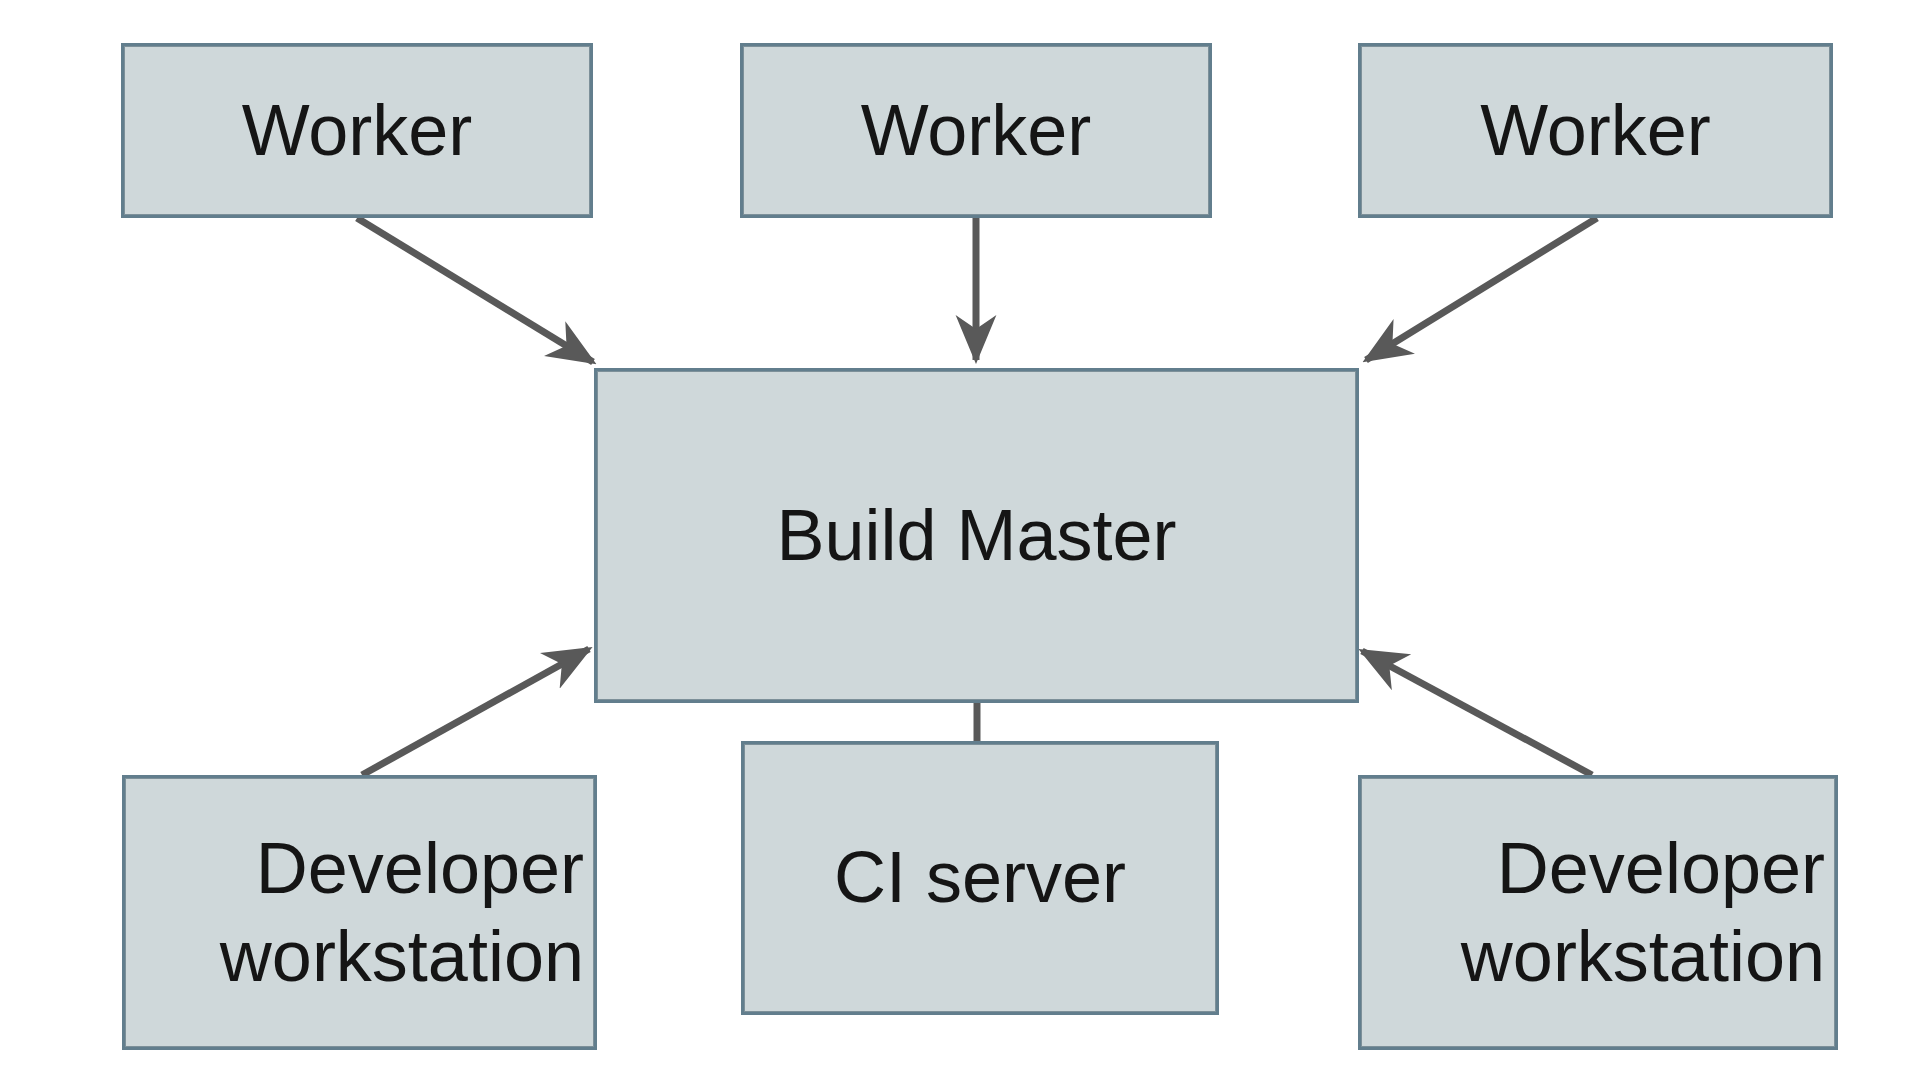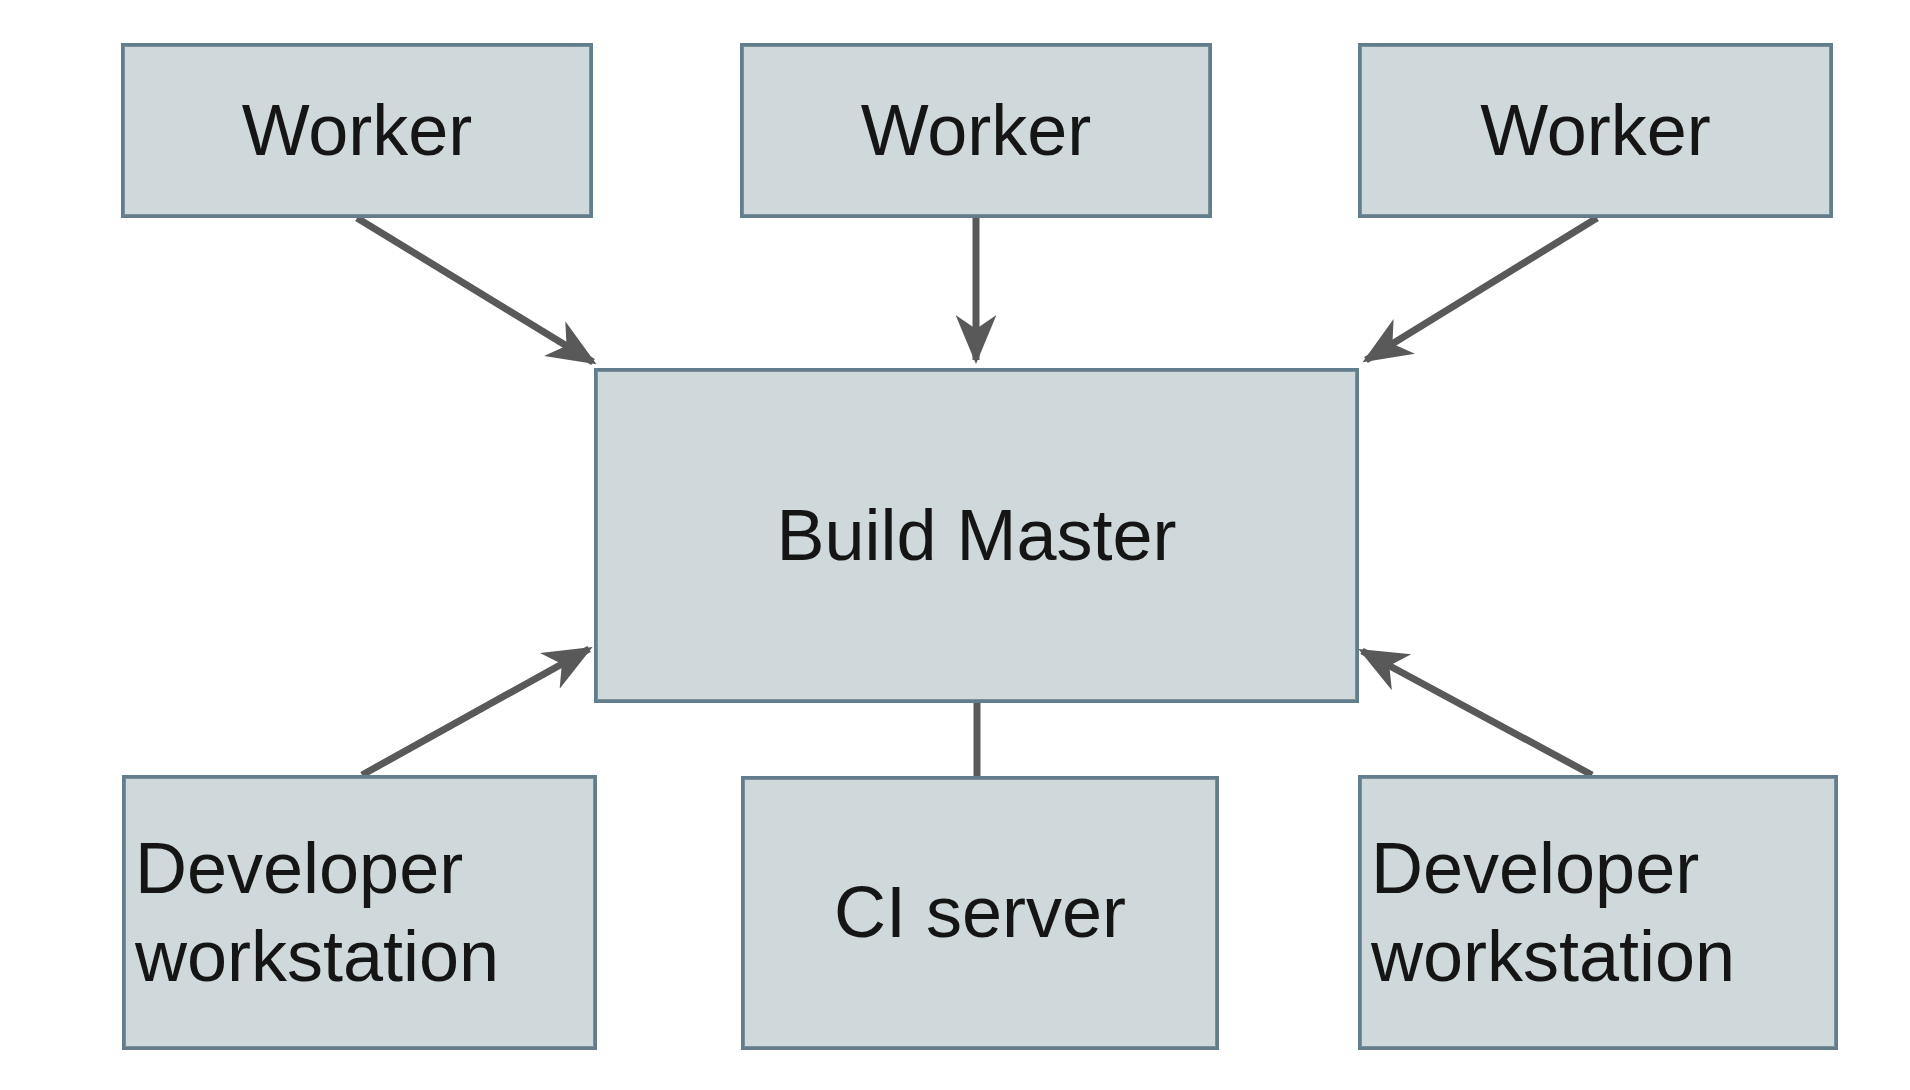--- a/index.html
+++ b/index.html
@@ -17,33 +17,33 @@
   }
   .node {
     position: absolute;
     box-sizing: border-box;
     background: var(--node-fill, #cfd8da);
     border: 3px solid var(--node-border, #627e8d);
     box-shadow: inset 0 0 0 1px rgba(58, 86, 101, 0.55);
     display: flex;
     align-items: center;
     justify-content: center;
-    text-align: left;
+    text-align: right;
     font-size: 72px;
     line-height: 1.22;
     color: var(--text-color, #151515);
     letter-spacing: 0px;
   }
   
   .node.worker-1      { left: 121px;  top: 43px;  width: 472px; height: 175px; }
   .node.worker-2      { left: 740px;  top: 43px;  width: 472px; height: 175px; }
   .node.worker-3      { left: 1358px; top: 43px;  width: 475px; height: 175px; }
   .node.build-master  { left: 594px;  top: 368px; width: 765px; height: 335px; }
   .node.dev-ws-1      { left: 122px;  top: 775px; width: 475px; height: 275px; }
-  .node.ci-server     { left: 741px;  top: 776px; width: 478px; height: 274px; }
+  .node.ci-server     { left: 741px;  top: 741px; width: 478px; height: 274px; }
   .node.dev-ws-2      { left: 1358px; top: 775px; width: 480px; height: 275px; }
   .node .label { display: block; padding: 0 10px; }
   .edges {
     position: absolute;
     left: 0; top: 0;
     width: 1910px;
     height: 1090px;
     pointer-events: none;
   }
   .edges line {

